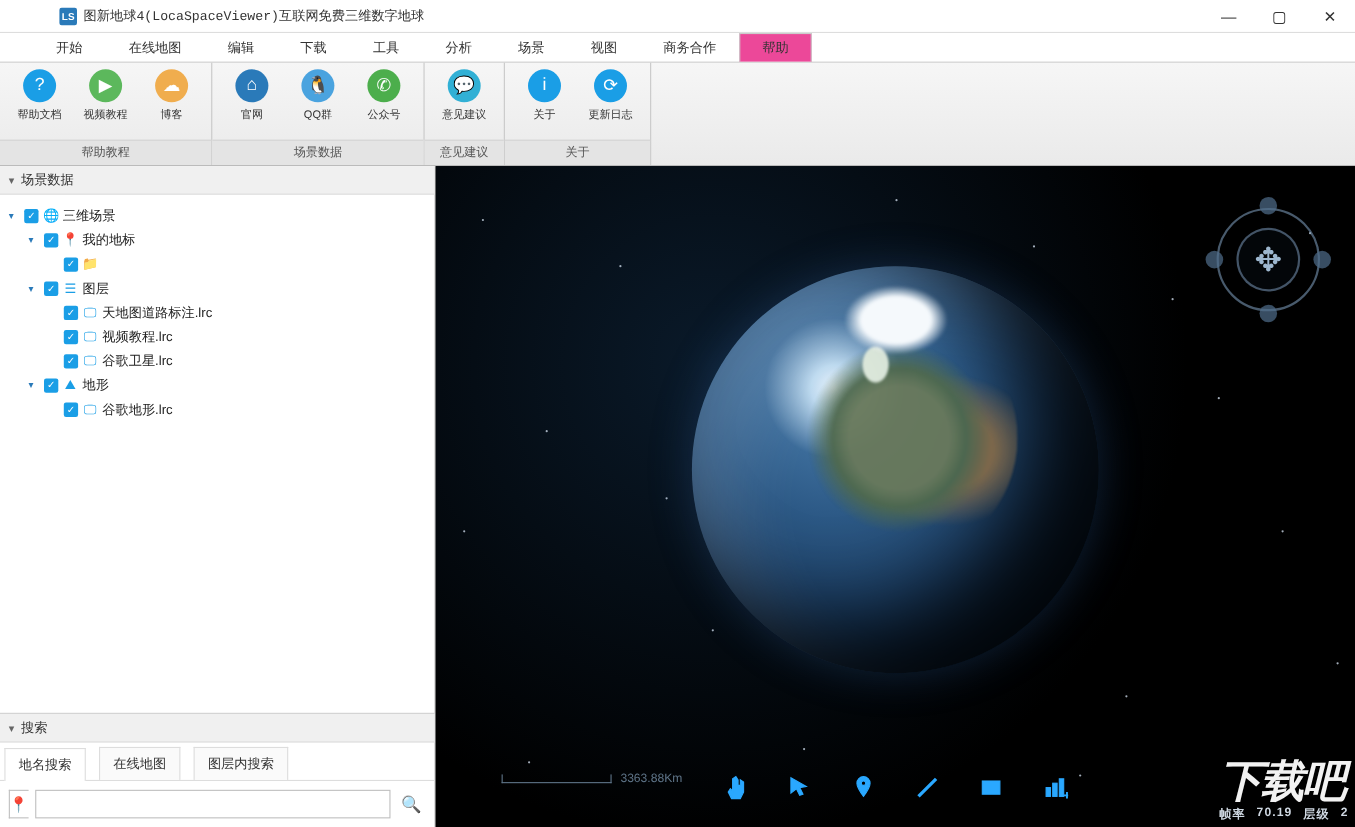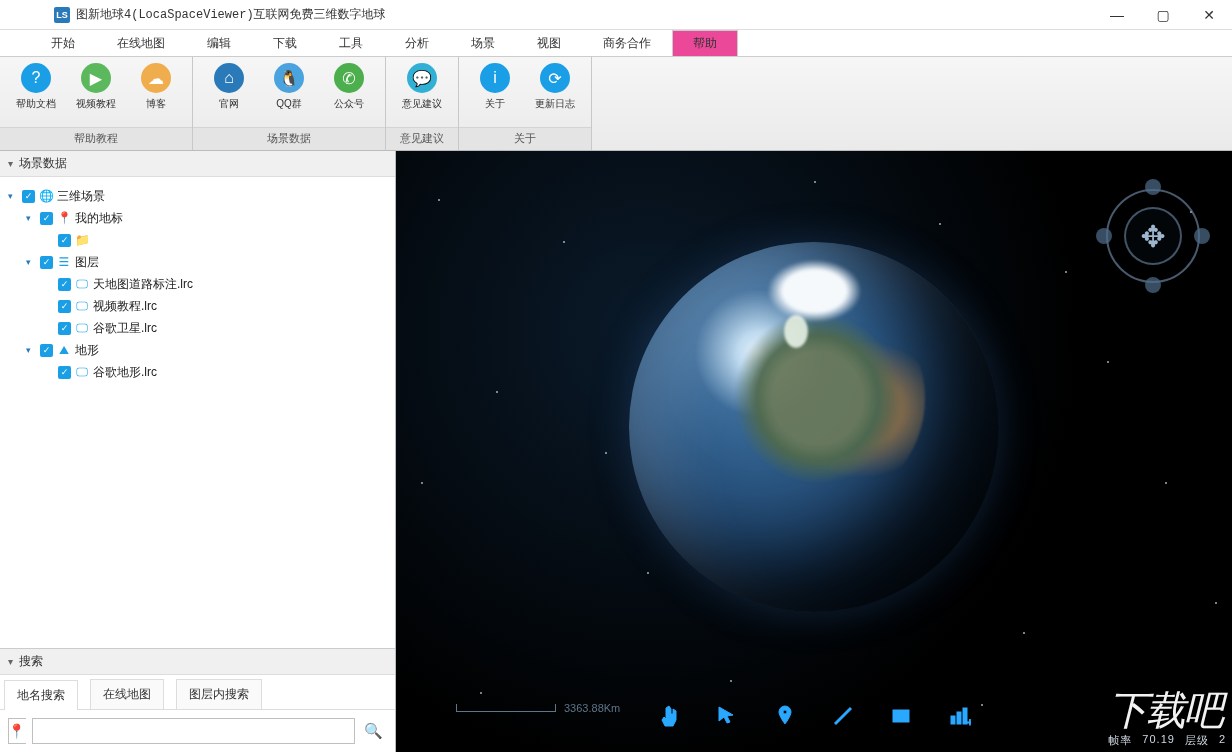--- a/index.html
+++ b/index.html
@@ -93,24 +93,24 @@
 .compass .n1 { left: 47px; top: -2px; } .compass .n2 { right: -2px; top: 47px; } .compass .n3 { left: 47px; bottom: -2px; } .compass .n4 { left: -2px; top: 47px; }
 
 
 .bottom-tools { position: absolute; left: 50%; bottom: 22px; transform: translateX(-50%); display: flex; gap: 30px; align-items: center; }
 .bottom-tools .tbtn { width: 28px; height: 28px; color: #2aa8ff; font-size: 22px; cursor: pointer; display: flex; align-items: center; justify-content: center; }
 .bottom-tools .tbtn svg { width: 24px; height: 24px; fill: #2aa8ff; stroke: #2aa8ff; }
 
 
 .scale { position: absolute; left: 60px; bottom: 38px; color: #5f7589; font-size: 11px; display: flex; align-items: center; gap: 8px; }
 .scale .bar { width: 100px; height: 8px; border: 1px solid #5f7589; border-top: none; }
-.status { position: absolute; right: 6px; bottom: 4px; color: #cfd8e2; font-size: 11px; letter-spacing: 1px; display: flex; gap: 10px; }
-
-
-.watermark { position: absolute; right: 10px; bottom: 14px; color: #fff; font-size: 40px; font-weight: 400; font-style: italic; letter-spacing: -2px; text-shadow: 2px 2px 0 #000; opacity: .95; pointer-events:none; }
+.status { position: absolute; right: 6px; bottom: 4px; color: #cfd8e2; font-size: 11px; letter-spacing: 1px; display: flex; gap: 10px; font-weight: bold; }
+
+
+.watermark { position: absolute; right: 10px; bottom: 14px; color: #fff; font-size: 40px; font-weight: 700; font-style: italic; letter-spacing: -2px; text-shadow: 2px 2px 0 #000; opacity: .95; pointer-events:none; }
 </style>
 </head>
 <body>
 
 <div class="titlebar">
   <div class="app-icon">LS</div>
   <div class="title-text">图新地球4(LocaSpaceViewer)互联网免费三维数字地球</div>
   <div class="spacer"></div>
   <div class="win-btn">—</div>
   <div class="win-btn">▢</div>

